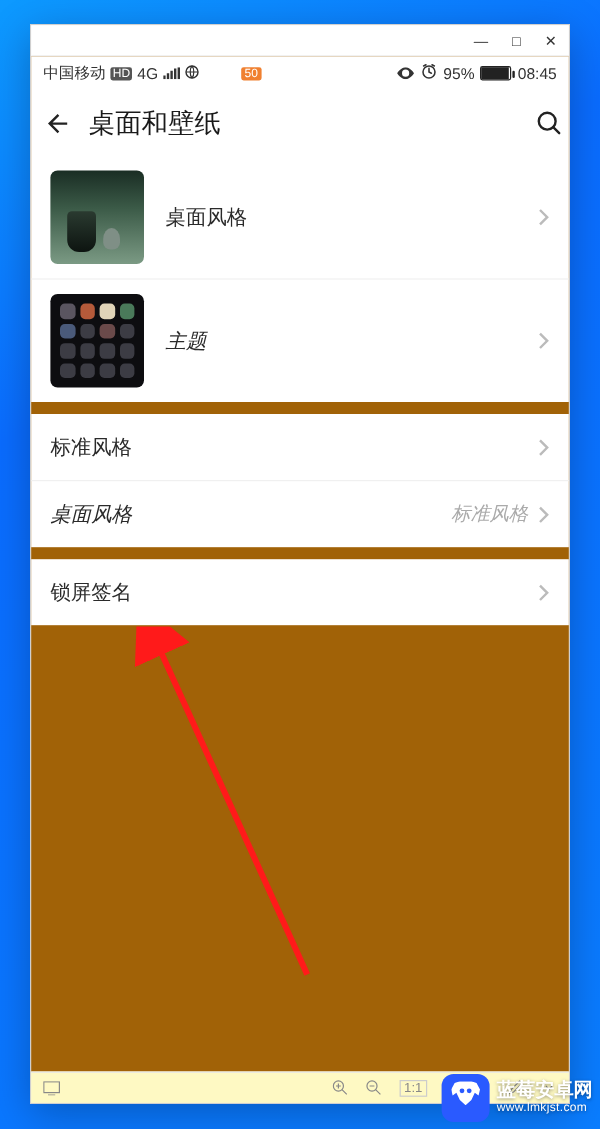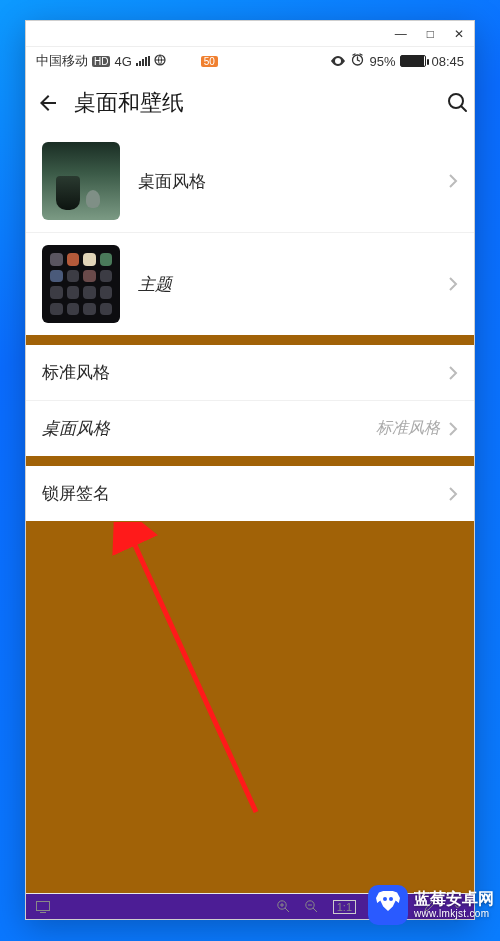--- a/index.html
+++ b/index.html
@@ -124,36 +124,36 @@
     position: absolute;
     left: 85px; top: 475px;
     pointer-events: none;
   }
 
   
   .bottombar {
     position: absolute;
     left: 0; right: 0; bottom: 0;
     height: 26px;
-    background: #4c1d95;
+    background: #fef9c3;
     border-top: 1px solid #e8e8e8;
     display: flex;
     align-items: center;
     padding: 0 10px;
     gap: 14px;
     color: #888;
     font-size: 12px;
   }
   .bottombar .spacer { flex:1; }
   .bottombar .ico { width:14px; height:14px; display:flex; align-items:center; justify-content:center; }
 
   
   .watermark {
     position: absolute;
-    right: 6px; bottom: 16px;
+    right: 6px; bottom: 6px;
     display: flex;
     align-items: center;
     gap: 6px;
     color: #fff;
     text-shadow: 0 1px 3px rgba(0,0,0,.4);
   }
   .watermark .logo {
     width: 40px; height: 40px;
     background: #2a5aff;
     border-radius: 10px;

